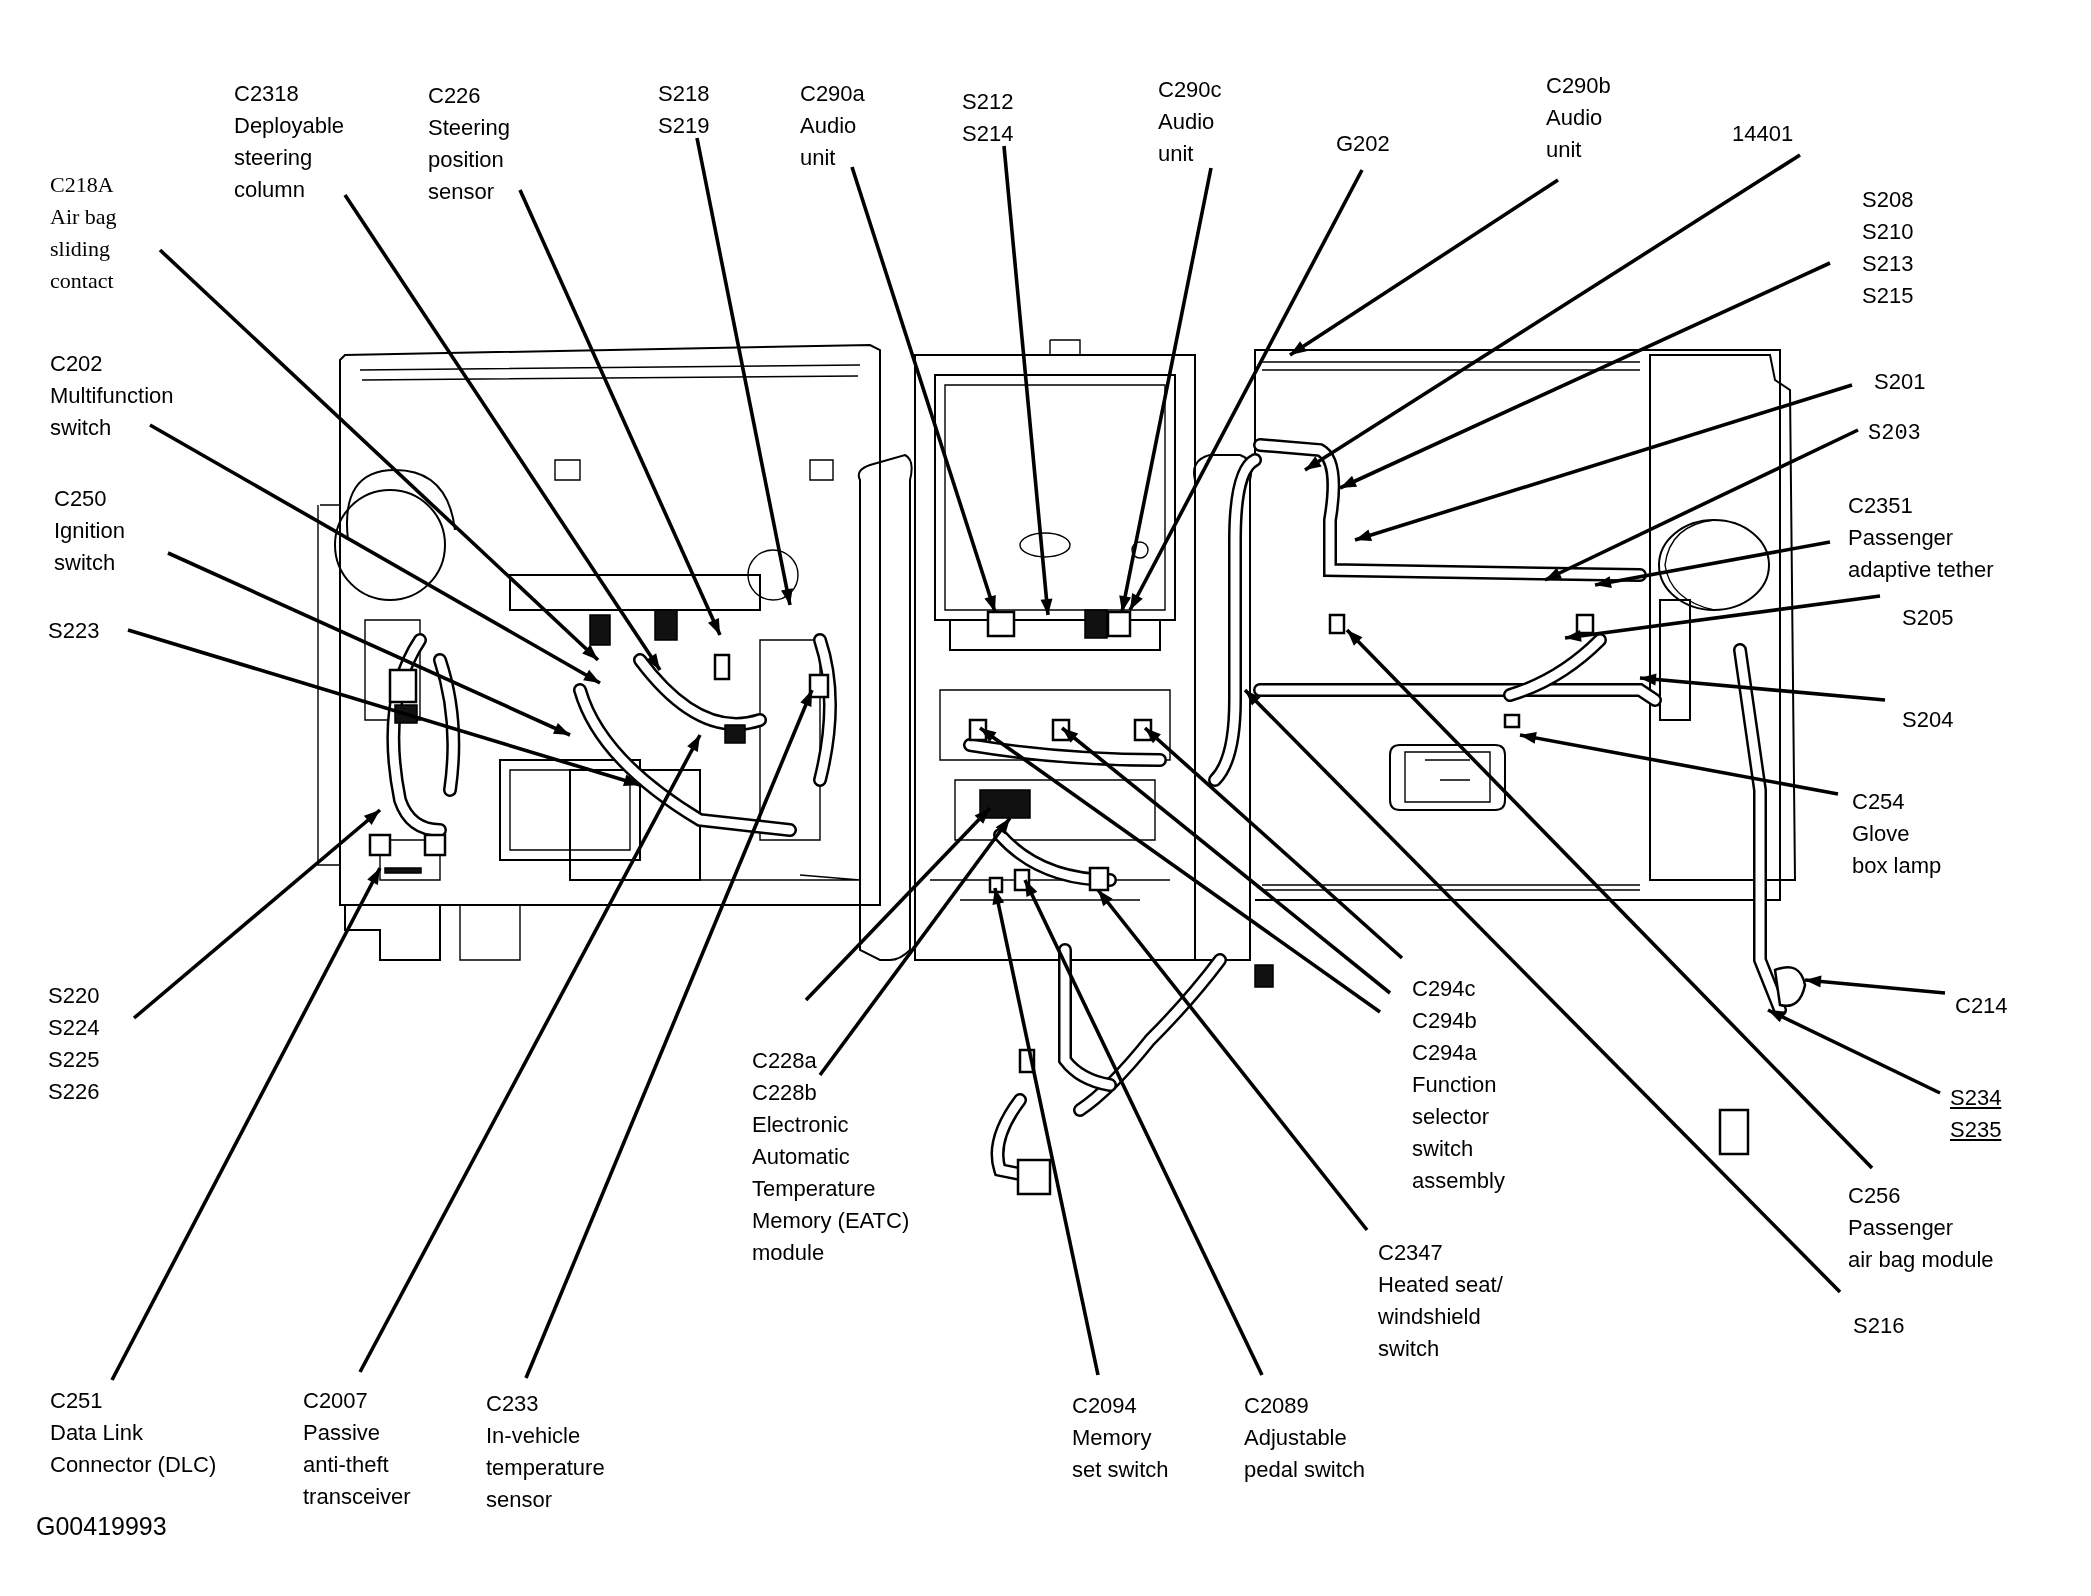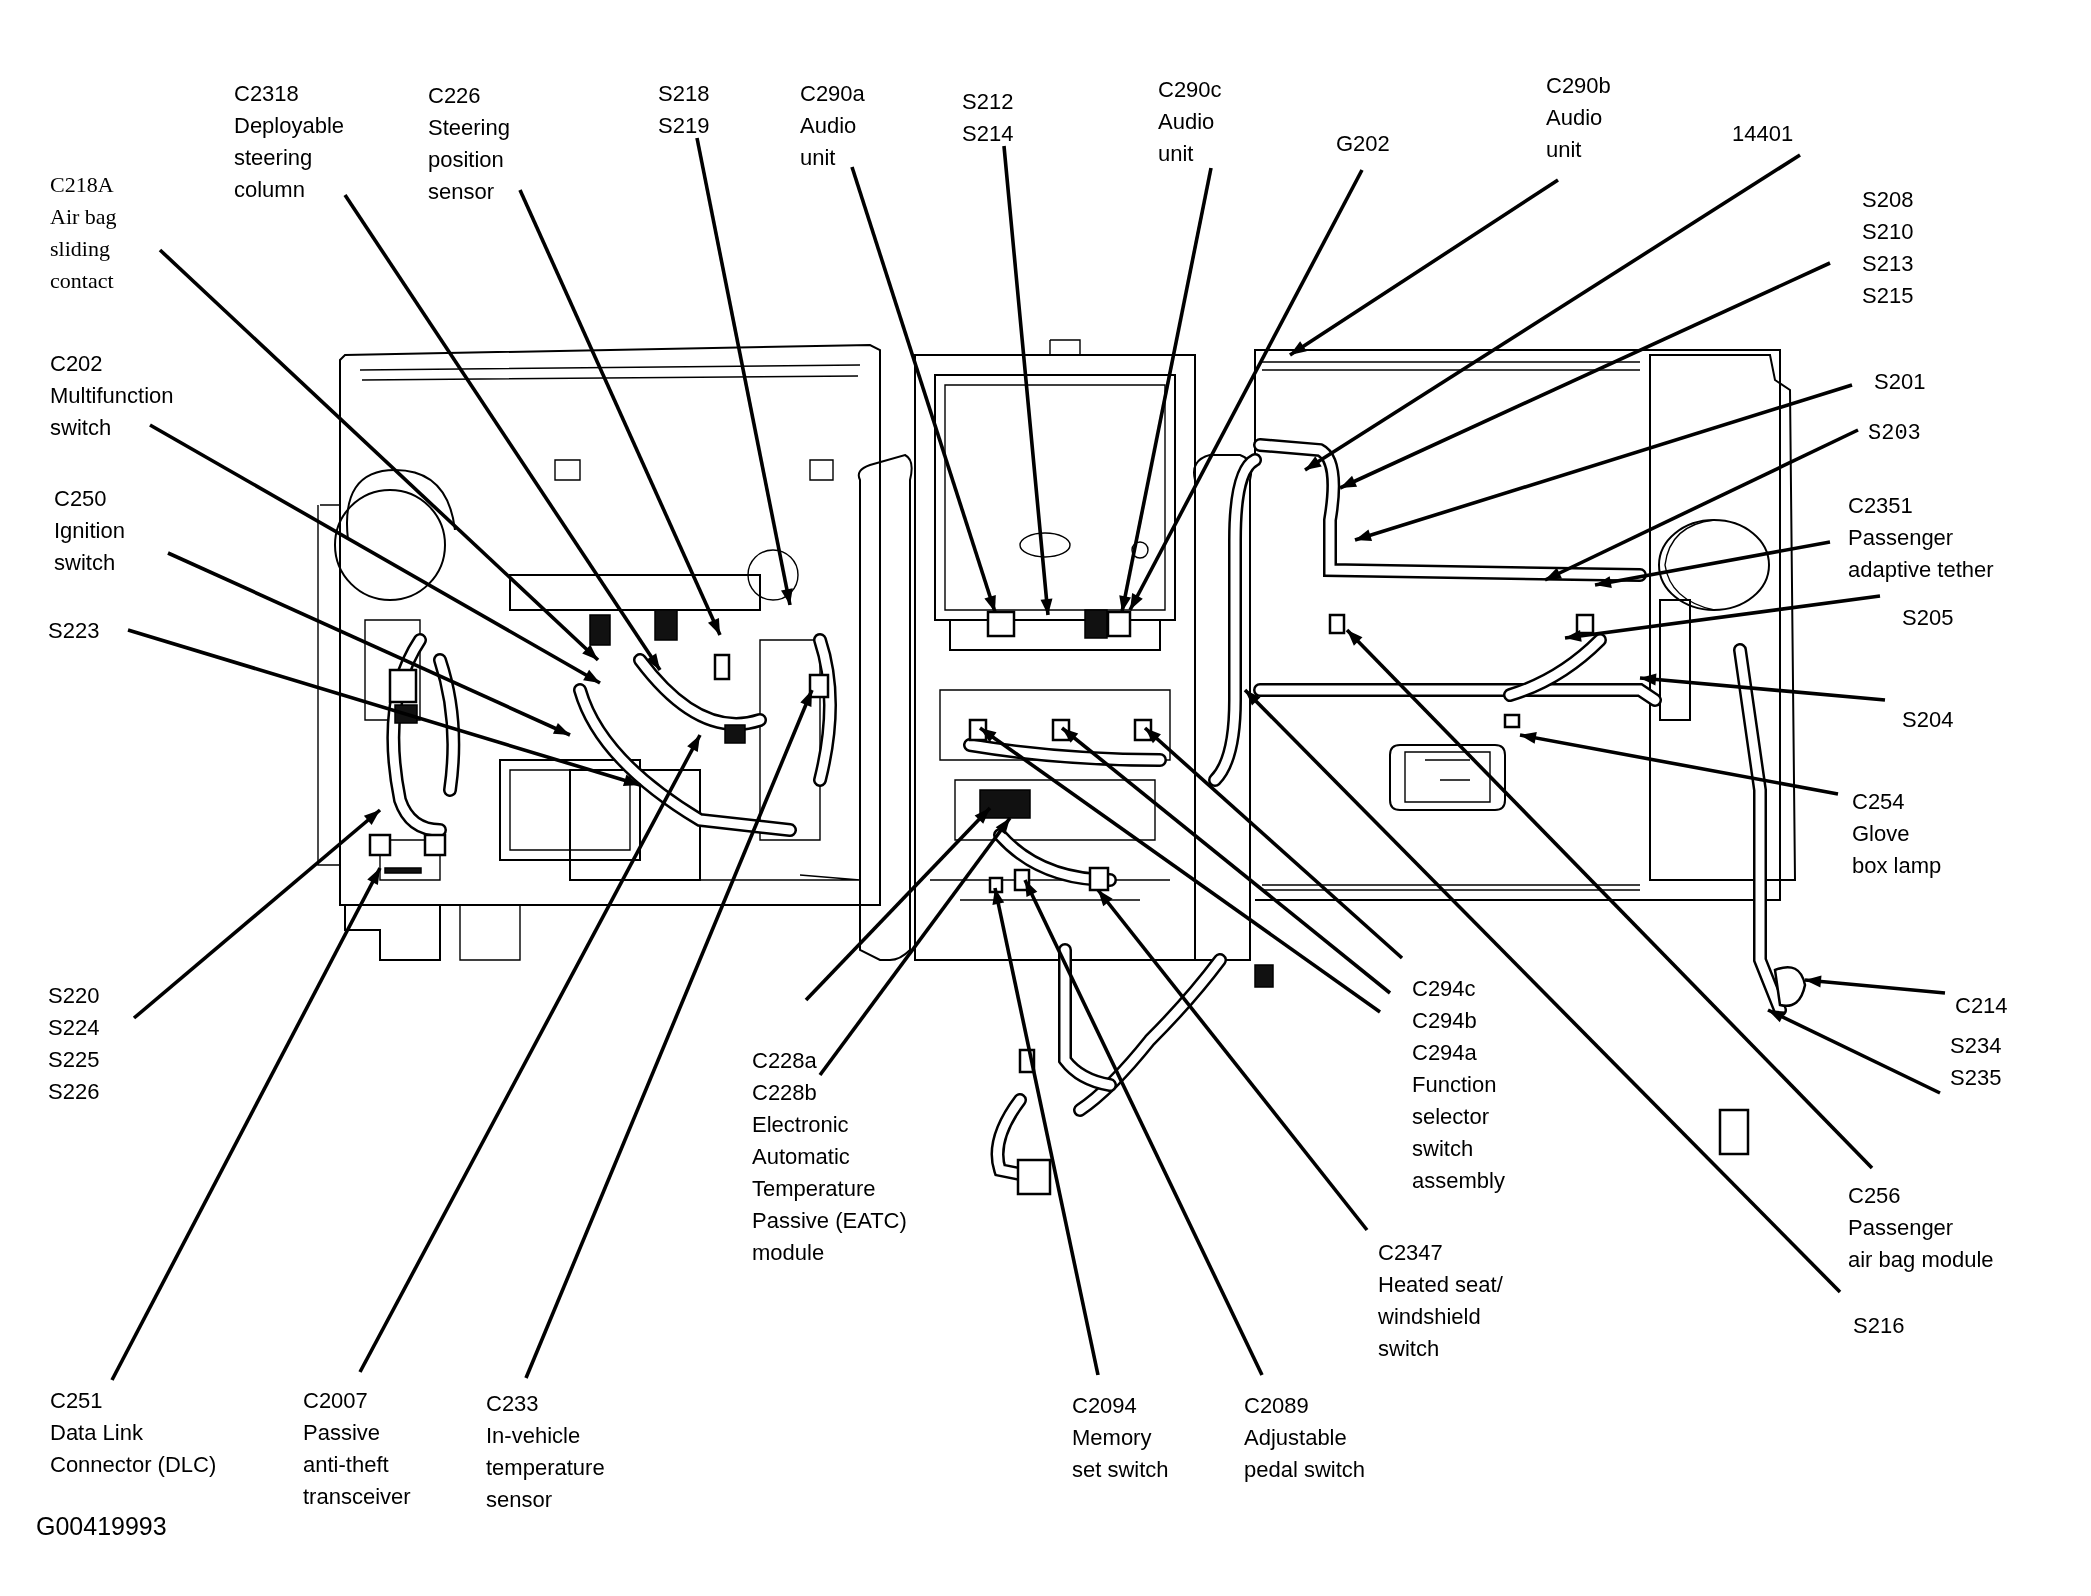--- a/index.html
+++ b/index.html
@@ -220,30 +220,30 @@
   <div class="callout" style="left: 1546px; top: 70px;"><span class="line">C290b</span><span class="line">Audio</span><span class="line">unit</span></div>
   <div class="callout" style="left: 1732px; top: 118px;"><span class="line">14401</span></div>
   <div class="callout" style="left: 1862px; top: 184px;"><span class="line">S208</span><span class="line">S210</span><span class="line">S213</span><span class="line">S215</span></div>
   <div class="callout" style="left: 1874px; top: 366px; text-align: right;"><span class="line">S201</span></div>
   <div class="callout" style="left: 1868px; top: 418px; font-family: Liberation Mono, monospace;"><span class="line">S203</span></div>
   <div class="callout" style="left: 1848px; top: 490px;"><span class="line">C2351</span><span class="line">Passenger</span><span class="line">adaptive tether</span></div>
   <div class="callout" style="left: 1902px; top: 602px;"><span class="line">S205</span></div>
   <div class="callout" style="left: 1902px; top: 704px;"><span class="line">S204</span></div>
   <div class="callout" style="left: 1852px; top: 786px;"><span class="line">C254</span><span class="line">Glove</span><span class="line">box lamp</span></div>
   <div class="callout" style="left: 1955px; top: 990px;"><span class="line">C214</span></div>
-  <div class="callout" style="left: 1950px; top: 1030px;"><span class="line">S234</span><span class="line">S235</span></div>
+  <div class="callout" style="left: 1950px; top: 1082px; text-decoration: underline;"><span class="line">S234</span><span class="line">S235</span></div>
   <div class="callout" style="left: 1848px; top: 1180px;"><span class="line">C256</span><span class="line">Passenger</span><span class="line">air bag module</span></div>
   <div class="callout" style="left: 1853px; top: 1310px;"><span class="line">S216</span></div>
   <div class="callout" style="left: 50px; top: 348px;"><span class="line">C202</span><span class="line">Multifunction</span><span class="line">switch</span></div>
   <div class="callout" style="left: 54px; top: 483px;"><span class="line">C250</span><span class="line">Ignition</span><span class="line">switch</span></div>
   <div class="callout" style="left: 48px; top: 615px;"><span class="line">S223</span></div>
   <div class="callout" style="left: 48px; top: 980px;"><span class="line">S220</span><span class="line">S224</span><span class="line">S225</span><span class="line">S226</span></div>
   <div class="callout" style="left: 50px; top: 1385px;"><span class="line">C251</span><span class="line">Data Link</span><span class="line">Connector (DLC)</span></div>
   <div class="callout" style="left: 303px; top: 1385px;"><span class="line">C2007</span><span class="line">Passive</span><span class="line">anti-theft</span><span class="line">transceiver</span></div>
   <div class="callout" style="left: 486px; top: 1388px;"><span class="line">C233</span><span class="line">In-vehicle</span><span class="line">temperature</span><span class="line">sensor</span></div>
-  <div class="callout" style="left: 752px; top: 1045px;"><span class="line">C228a</span><span class="line">C228b</span><span class="line">Electronic</span><span class="line">Automatic</span><span class="line">Temperature</span><span class="line">Passive (EATC)</span><span class="line">module</span></div>
+  <div class="callout" style="left: 752px; top: 1045px;"><span class="line">C228a</span><span class="line">C228b</span><span class="line">Electronic</span><span class="line">Automatic</span><span class="line">Temperature</span><span class="line">Memory (EATC)</span><span class="line">module</span></div>
   <div class="callout" style="left: 1072px; top: 1390px;"><span class="line">C2094</span><span class="line">Memory</span><span class="line">set switch</span></div>
   <div class="callout" style="left: 1244px; top: 1390px;"><span class="line">C2089</span><span class="line">Adjustable</span><span class="line">pedal switch</span></div>
   <div class="callout" style="left: 1378px; top: 1237px;"><span class="line">C2347</span><span class="line">Heated seat/</span><span class="line">windshield</span><span class="line">switch</span></div>
   <div class="callout" style="left: 1412px; top: 973px;"><span class="line">C294c</span><span class="line">C294b</span><span class="line">C294a</span><span class="line">Function</span><span class="line">selector</span><span class="line">switch</span><span class="line">assembly</span></div>
 </div>
 
 <div class="figid">G00419993</div>
 
 </body></html>

